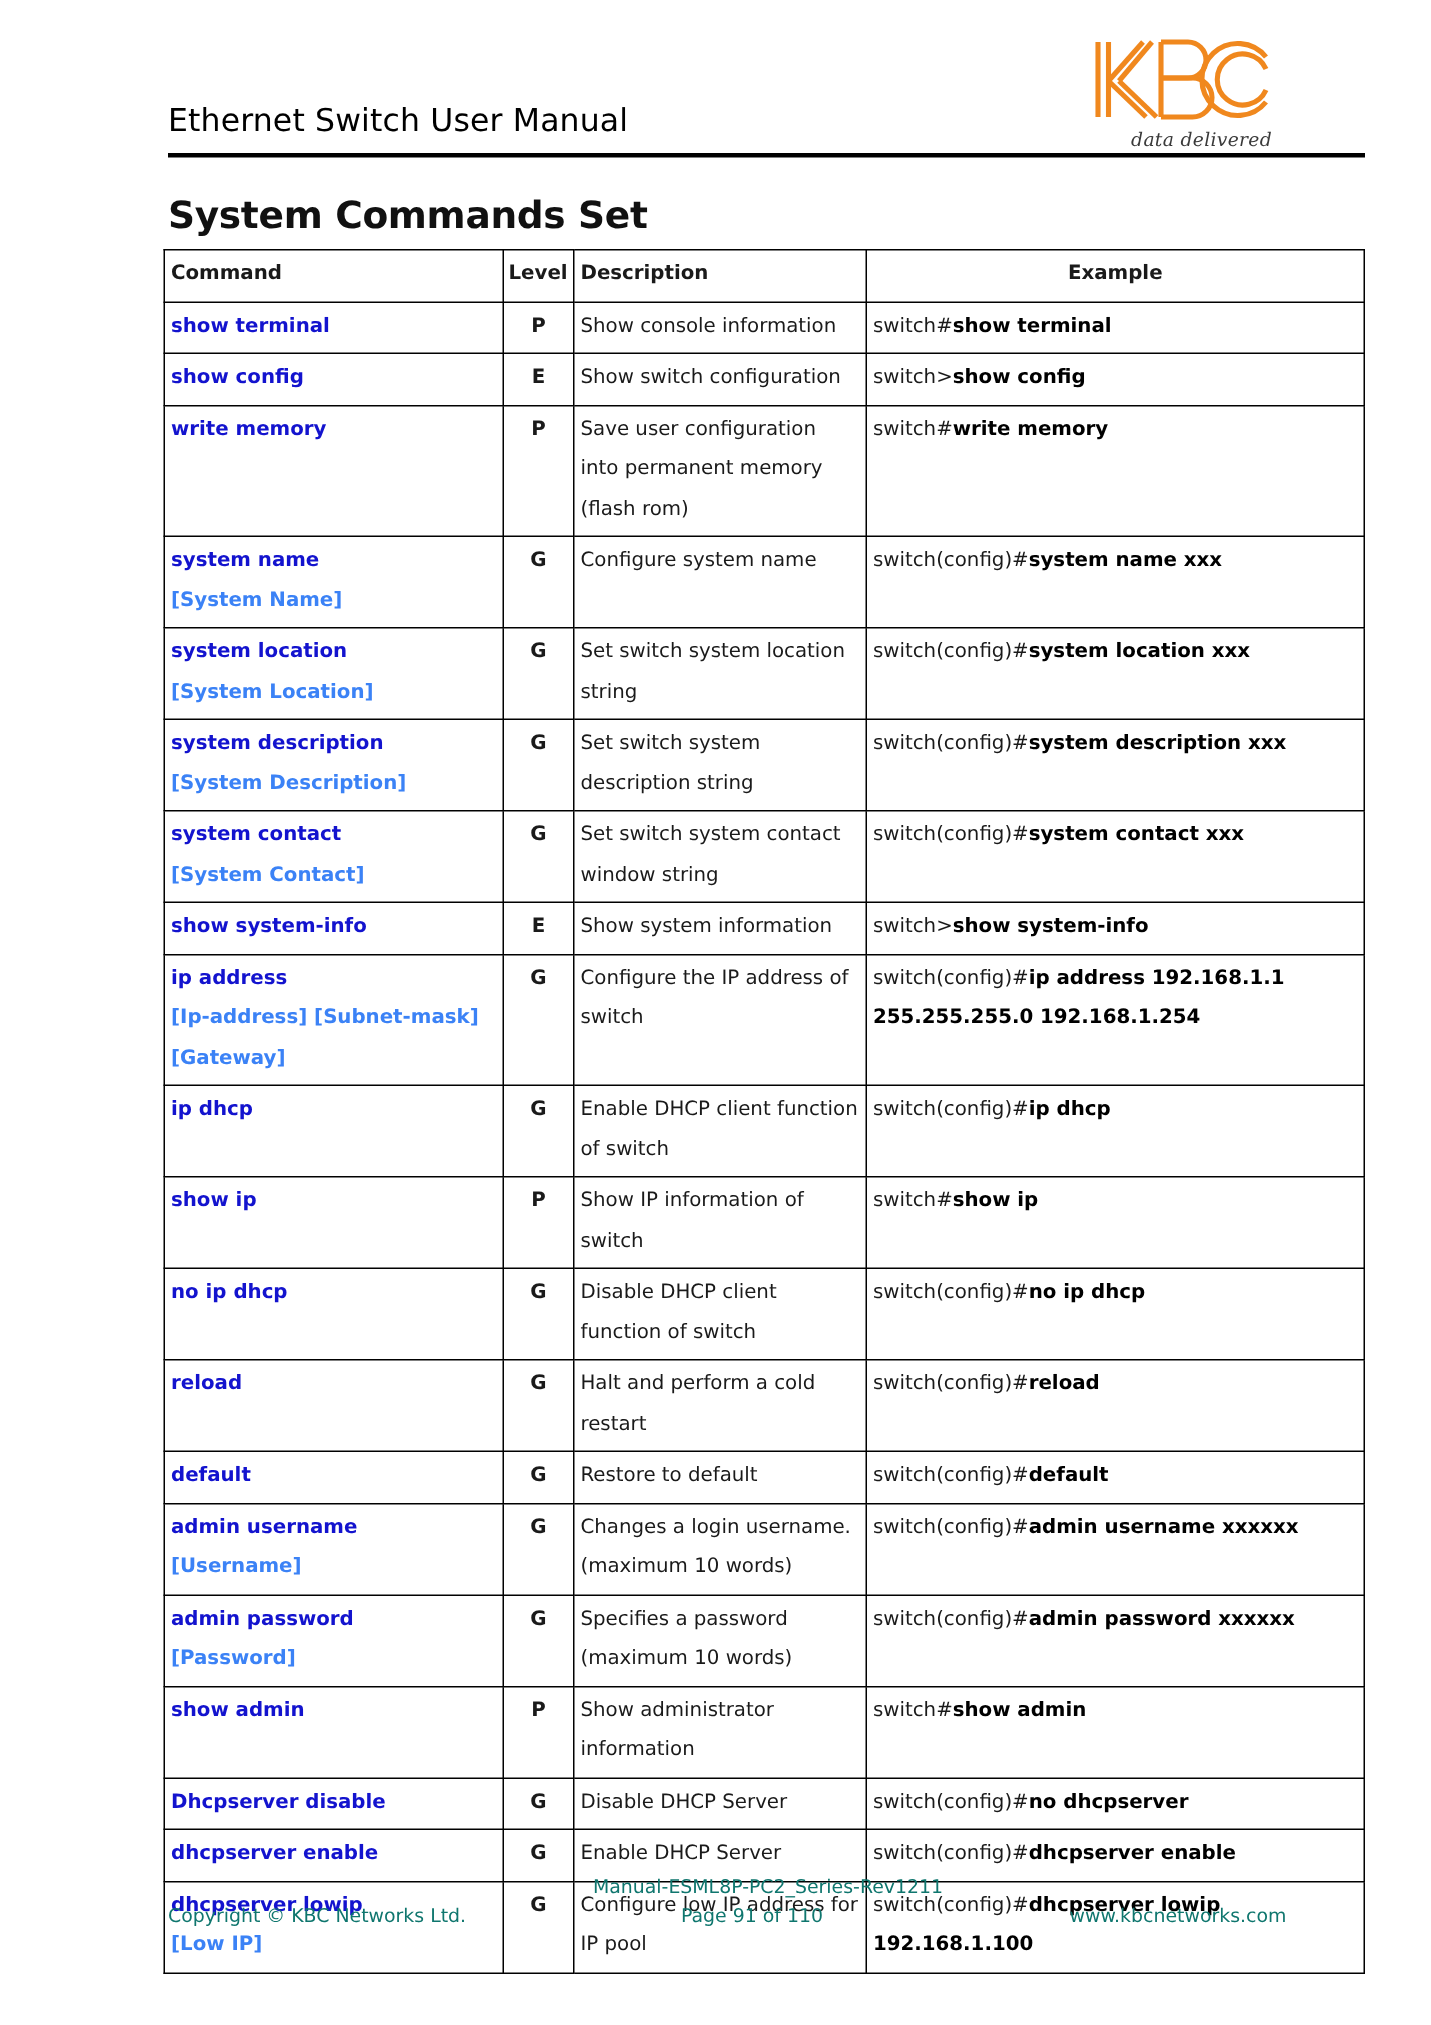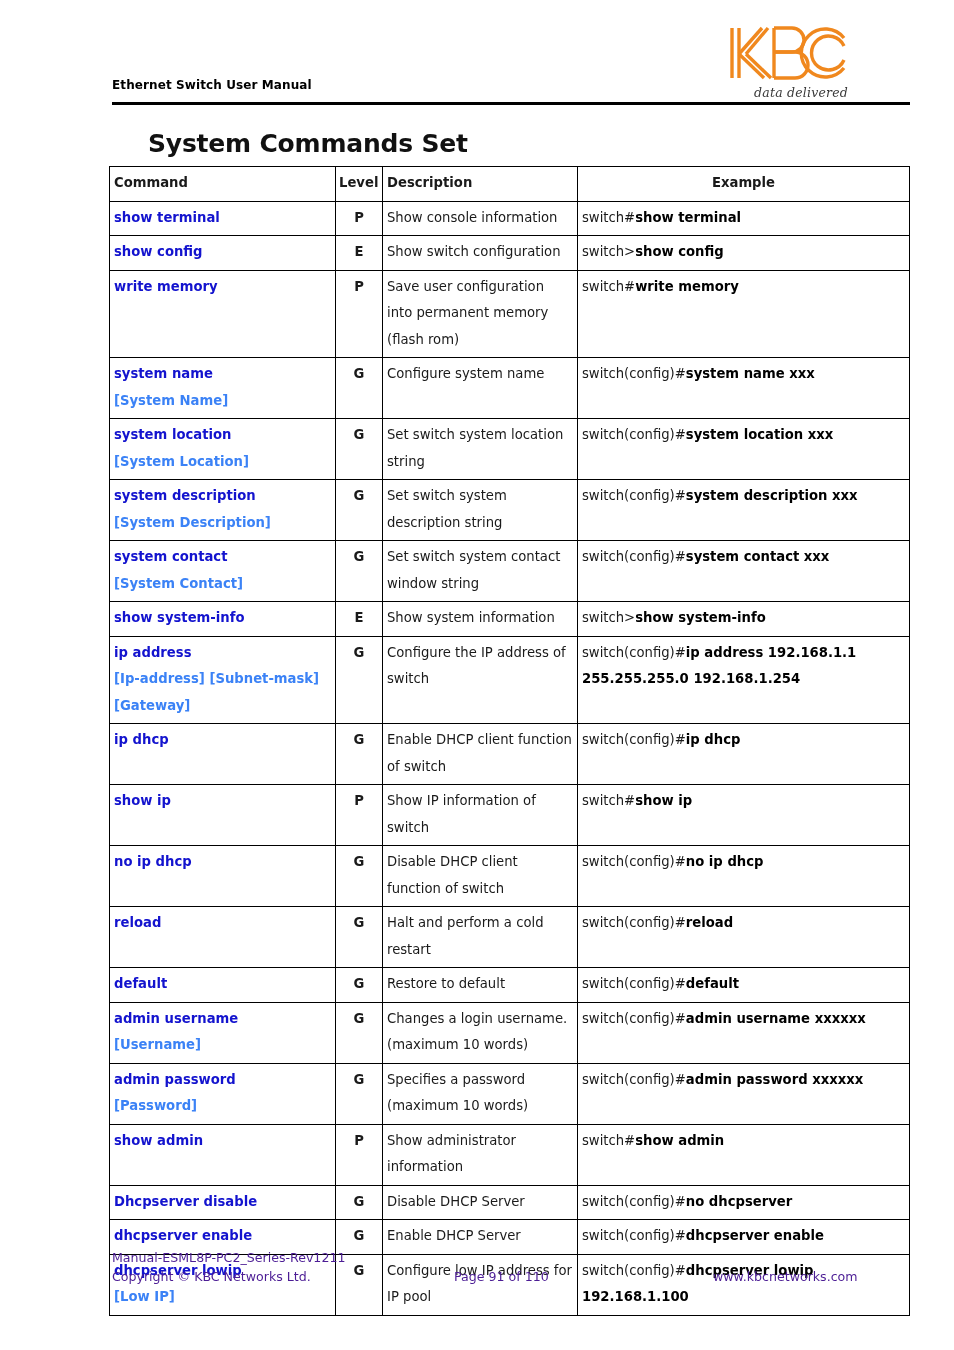--- a/index.html
+++ b/index.html
@@ -27,22 +27,22 @@
     left: 112px;
     top: 24px;
     width: 798px;
     height: 80px;
   }
 
   .header-title {
     position: absolute;
     left: 0;
     bottom: 12px;
-    font-size: 12px;
-    font-weight: 700;
+    font-size: 21px;
+    font-weight: 400;
     color: #000000;
     letter-spacing: 0.1px;
     white-space: nowrap;
   }
 
   .logo-block {
     position: absolute;
     right: 2px;
     top: 0;
     width: 180px;
@@ -81,21 +81,20 @@
   
   .page-title {
     position: absolute;
     left: 112px;
     top: 112px;
     font-size: 25px;
     font-weight: 700;
     color: #111111;
     letter-spacing: -0.2px;
     white-space: nowrap;
-    margin-left: 36px;
   }
 
   
   .cmd-table-wrap {
     position: absolute;
     left: 109px;
     top: 166px;
     width: 800px;
   }
 
@@ -172,22 +171,23 @@
   .ex-cmd { font-weight: 700; color: #000000; }
   .ex-line2 { display: block; font-weight: 700; color: #000000; }
 
   
   .doc-footer {
     position: absolute;
     left: 112px;
     top: 1249px;
     width: 800px;
     font-size: 12.6px;
-    color: #4c1d95;
+    color: #0f766e;
     line-height: 18px;
+    text-align: center;
   }
   .footer-line1 { white-space: nowrap; }
   .footer-line2 {
     position: relative;
     height: 18px;
     margin-top: 1px;
   }
   .footer-copyright { position: absolute; left: 0; top: 0; white-space: nowrap; }
   .footer-page { position: absolute; left: 330px; top: 0; white-space: nowrap; margin-left: 12px; }
   .footer-web  { position: absolute; left: 601px; top: 0; white-space: nowrap; }

